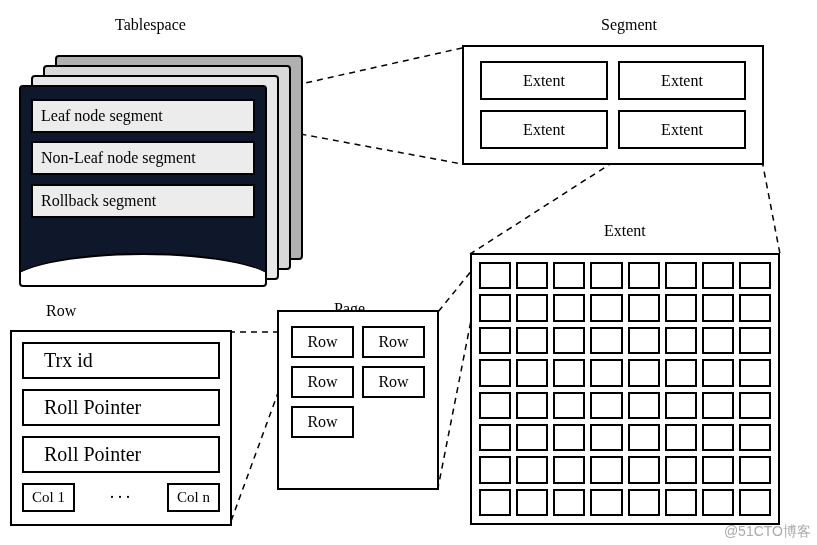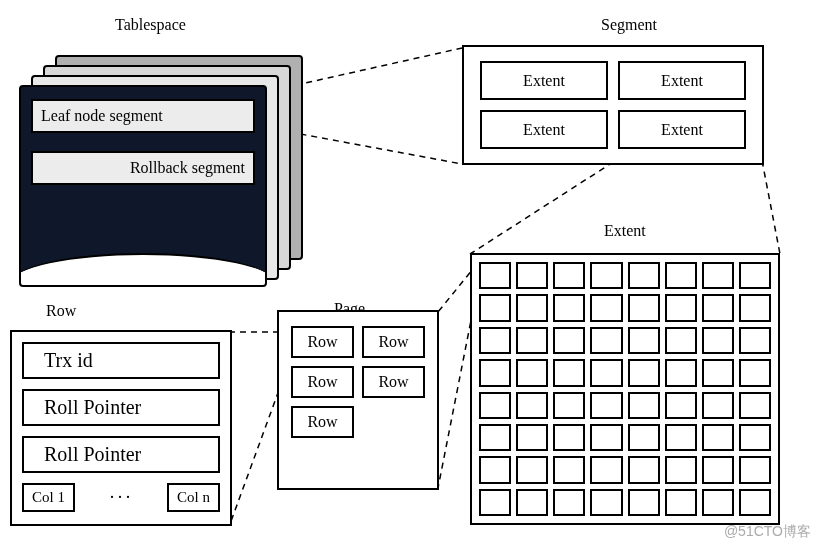--- a/index.html
+++ b/index.html
@@ -73,21 +73,21 @@
     border-radius: 50% 50% 0 0 / 30px 30px 0 0;
   }
   .ts-seg {
     margin: 8px 10px 0 10px;
     background: #ececec;
     border: 2px solid #000;
     padding: 6px 8px;
     font-size: 16px;
   }
   .ts-seg.first { margin-top: 12px; }
-  .ts-seg.gap { margin-top: 18px; text-align: right; }
+  .ts-seg.gap { margin-top: 9px; }
 
   
   .segment-box {
     position: absolute;
     top: 45px; left: 462px;
     width: 302px; height: 120px;
     border: 2px solid #000;
     display: grid;
     grid-template-columns: 1fr 1fr;
     grid-template-rows: 1fr 1fr;
@@ -215,20 +215,21 @@
 <div class="label" style="top:222px; left:604px;">Extent</div>
 <div class="label" style="top:300px; left:334px;">Page</div>
 <div class="label" style="top:302px; left:46px;">Row</div>
 
 <div class="ts-stack">
   <div class="ts-sheet-back"></div>
   <div class="ts-sheet-mid"></div>
   <div class="ts-sheet-mid2"></div>
   <div class="ts-sheet-front">
     <div class="ts-seg first">Leaf node segment</div>
+    <div class="ts-seg">Non-Leaf node segment</div>
     <div class="ts-seg gap">Rollback segment</div>
   </div>
 </div>
 
 <div class="segment-box">
   <div class="extent-mini">Extent</div>
   <div class="extent-mini">Extent</div>
   <div class="extent-mini">Extent</div>
   <div class="extent-mini">Extent</div>
 </div>

